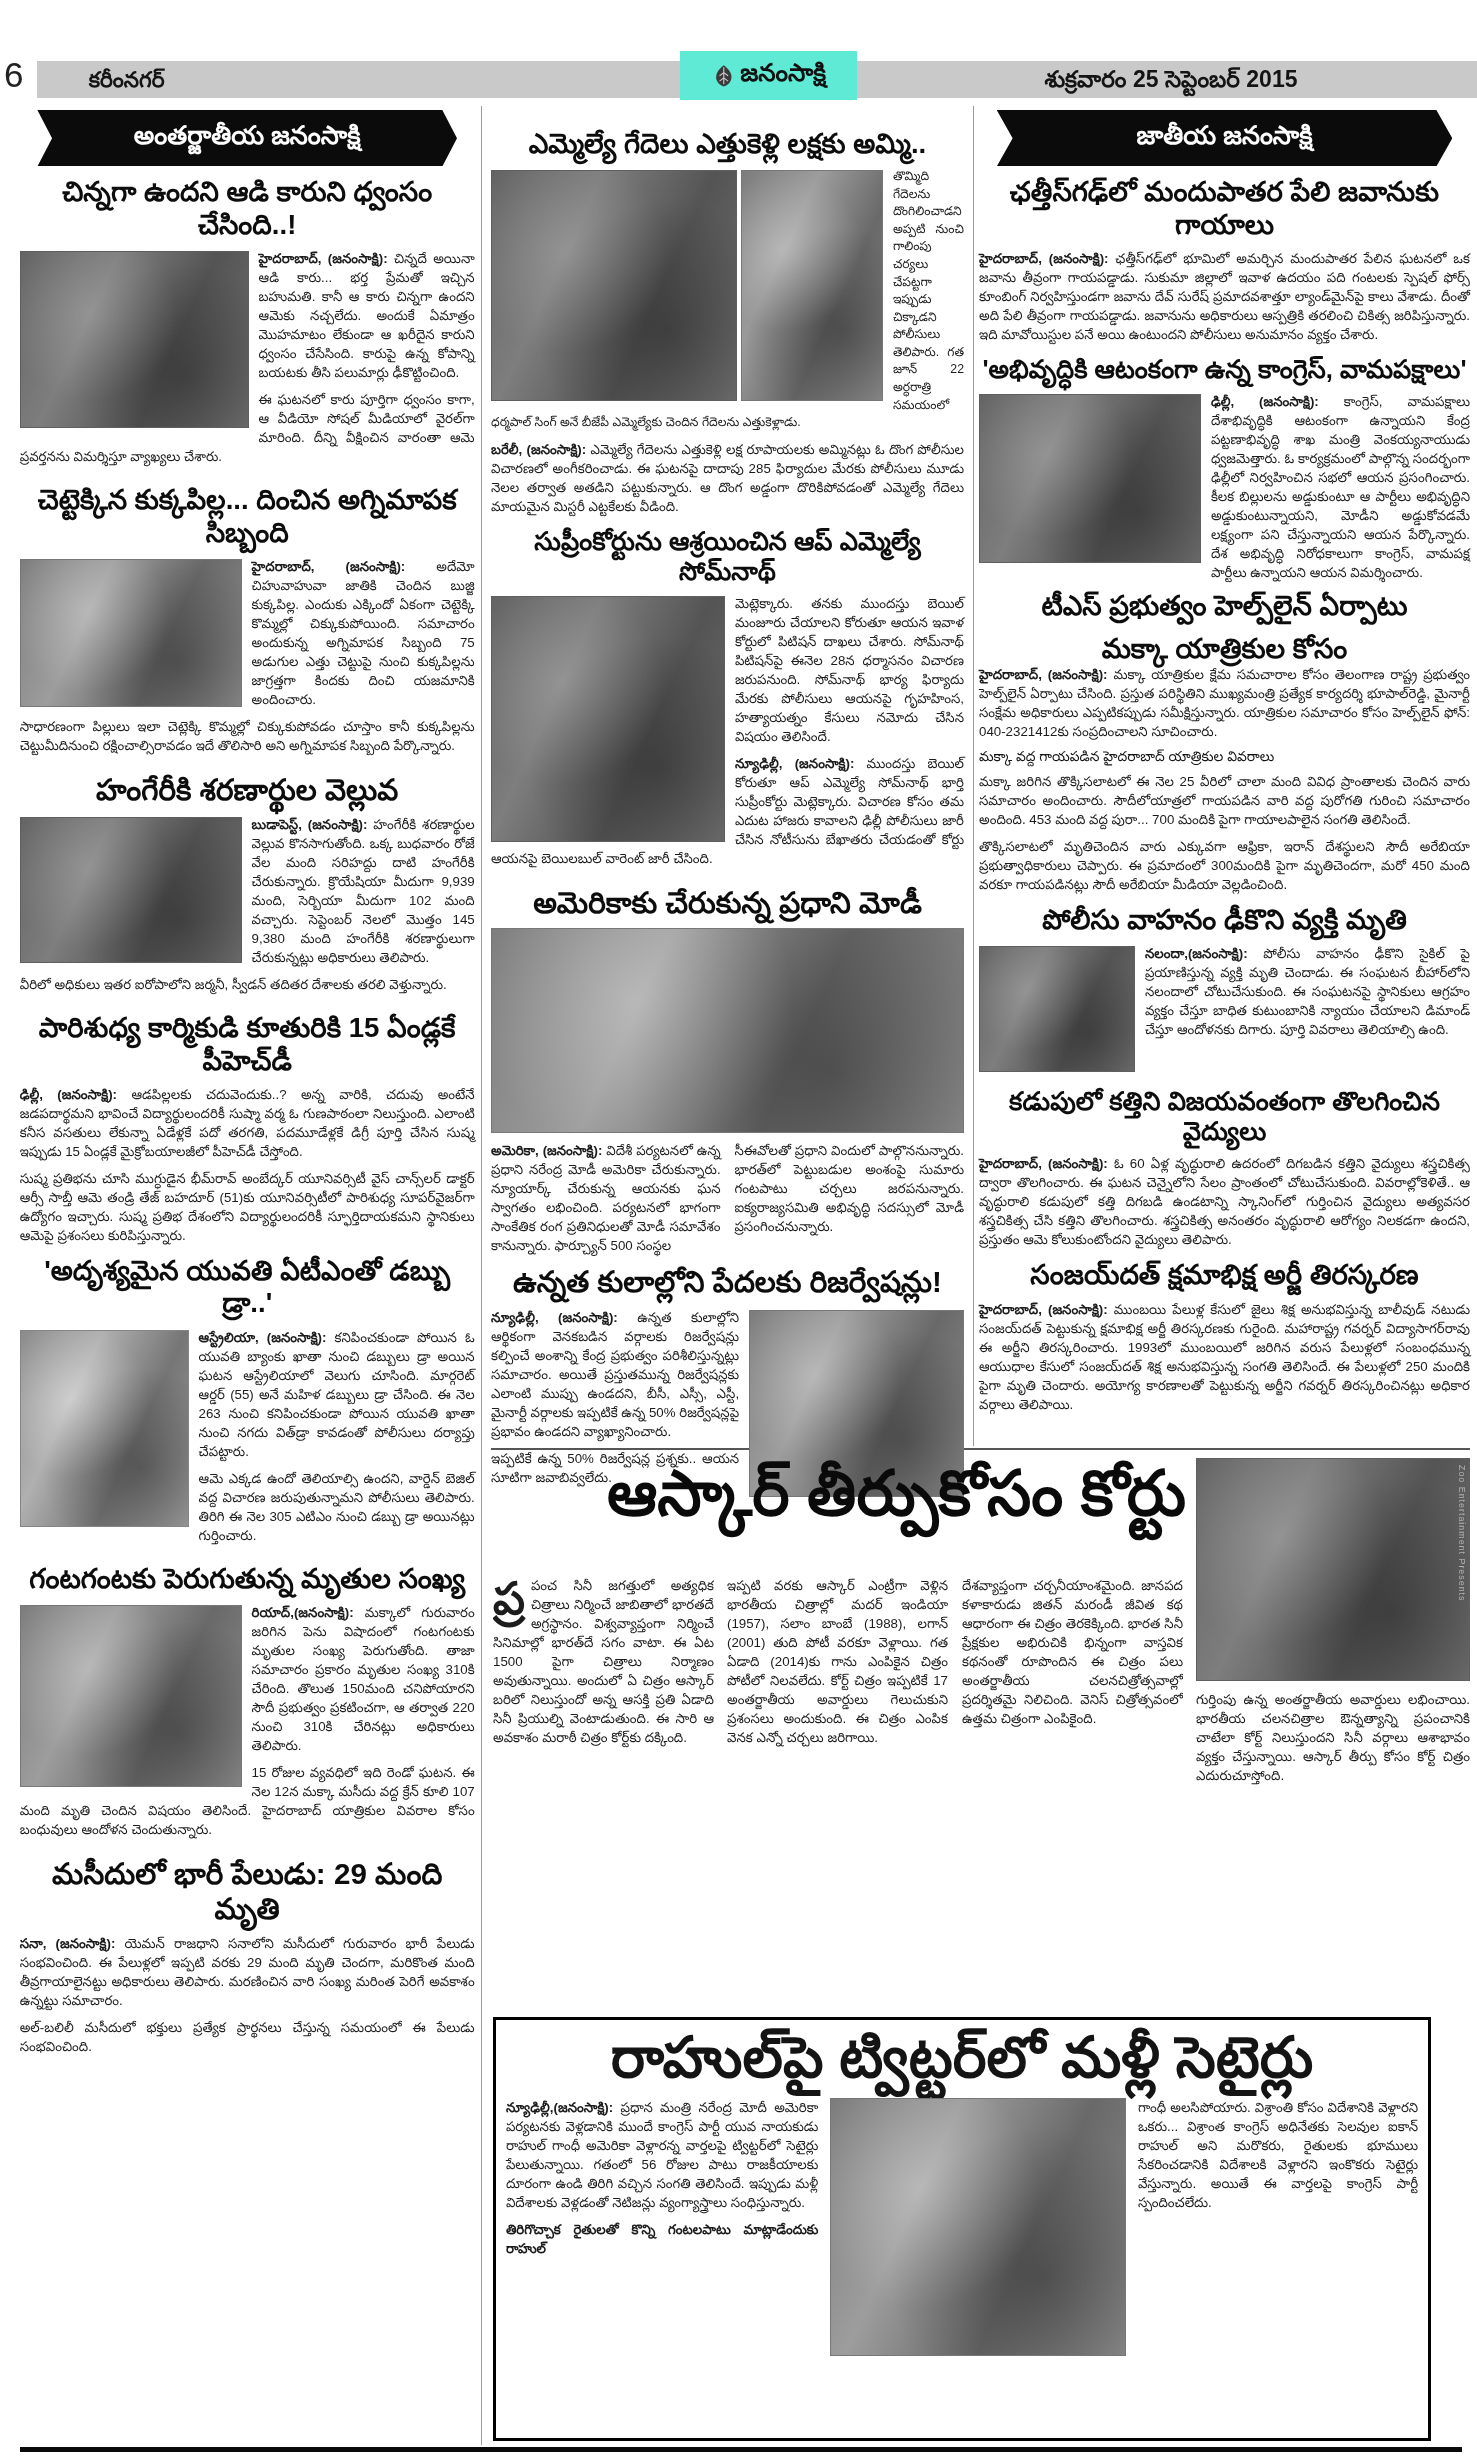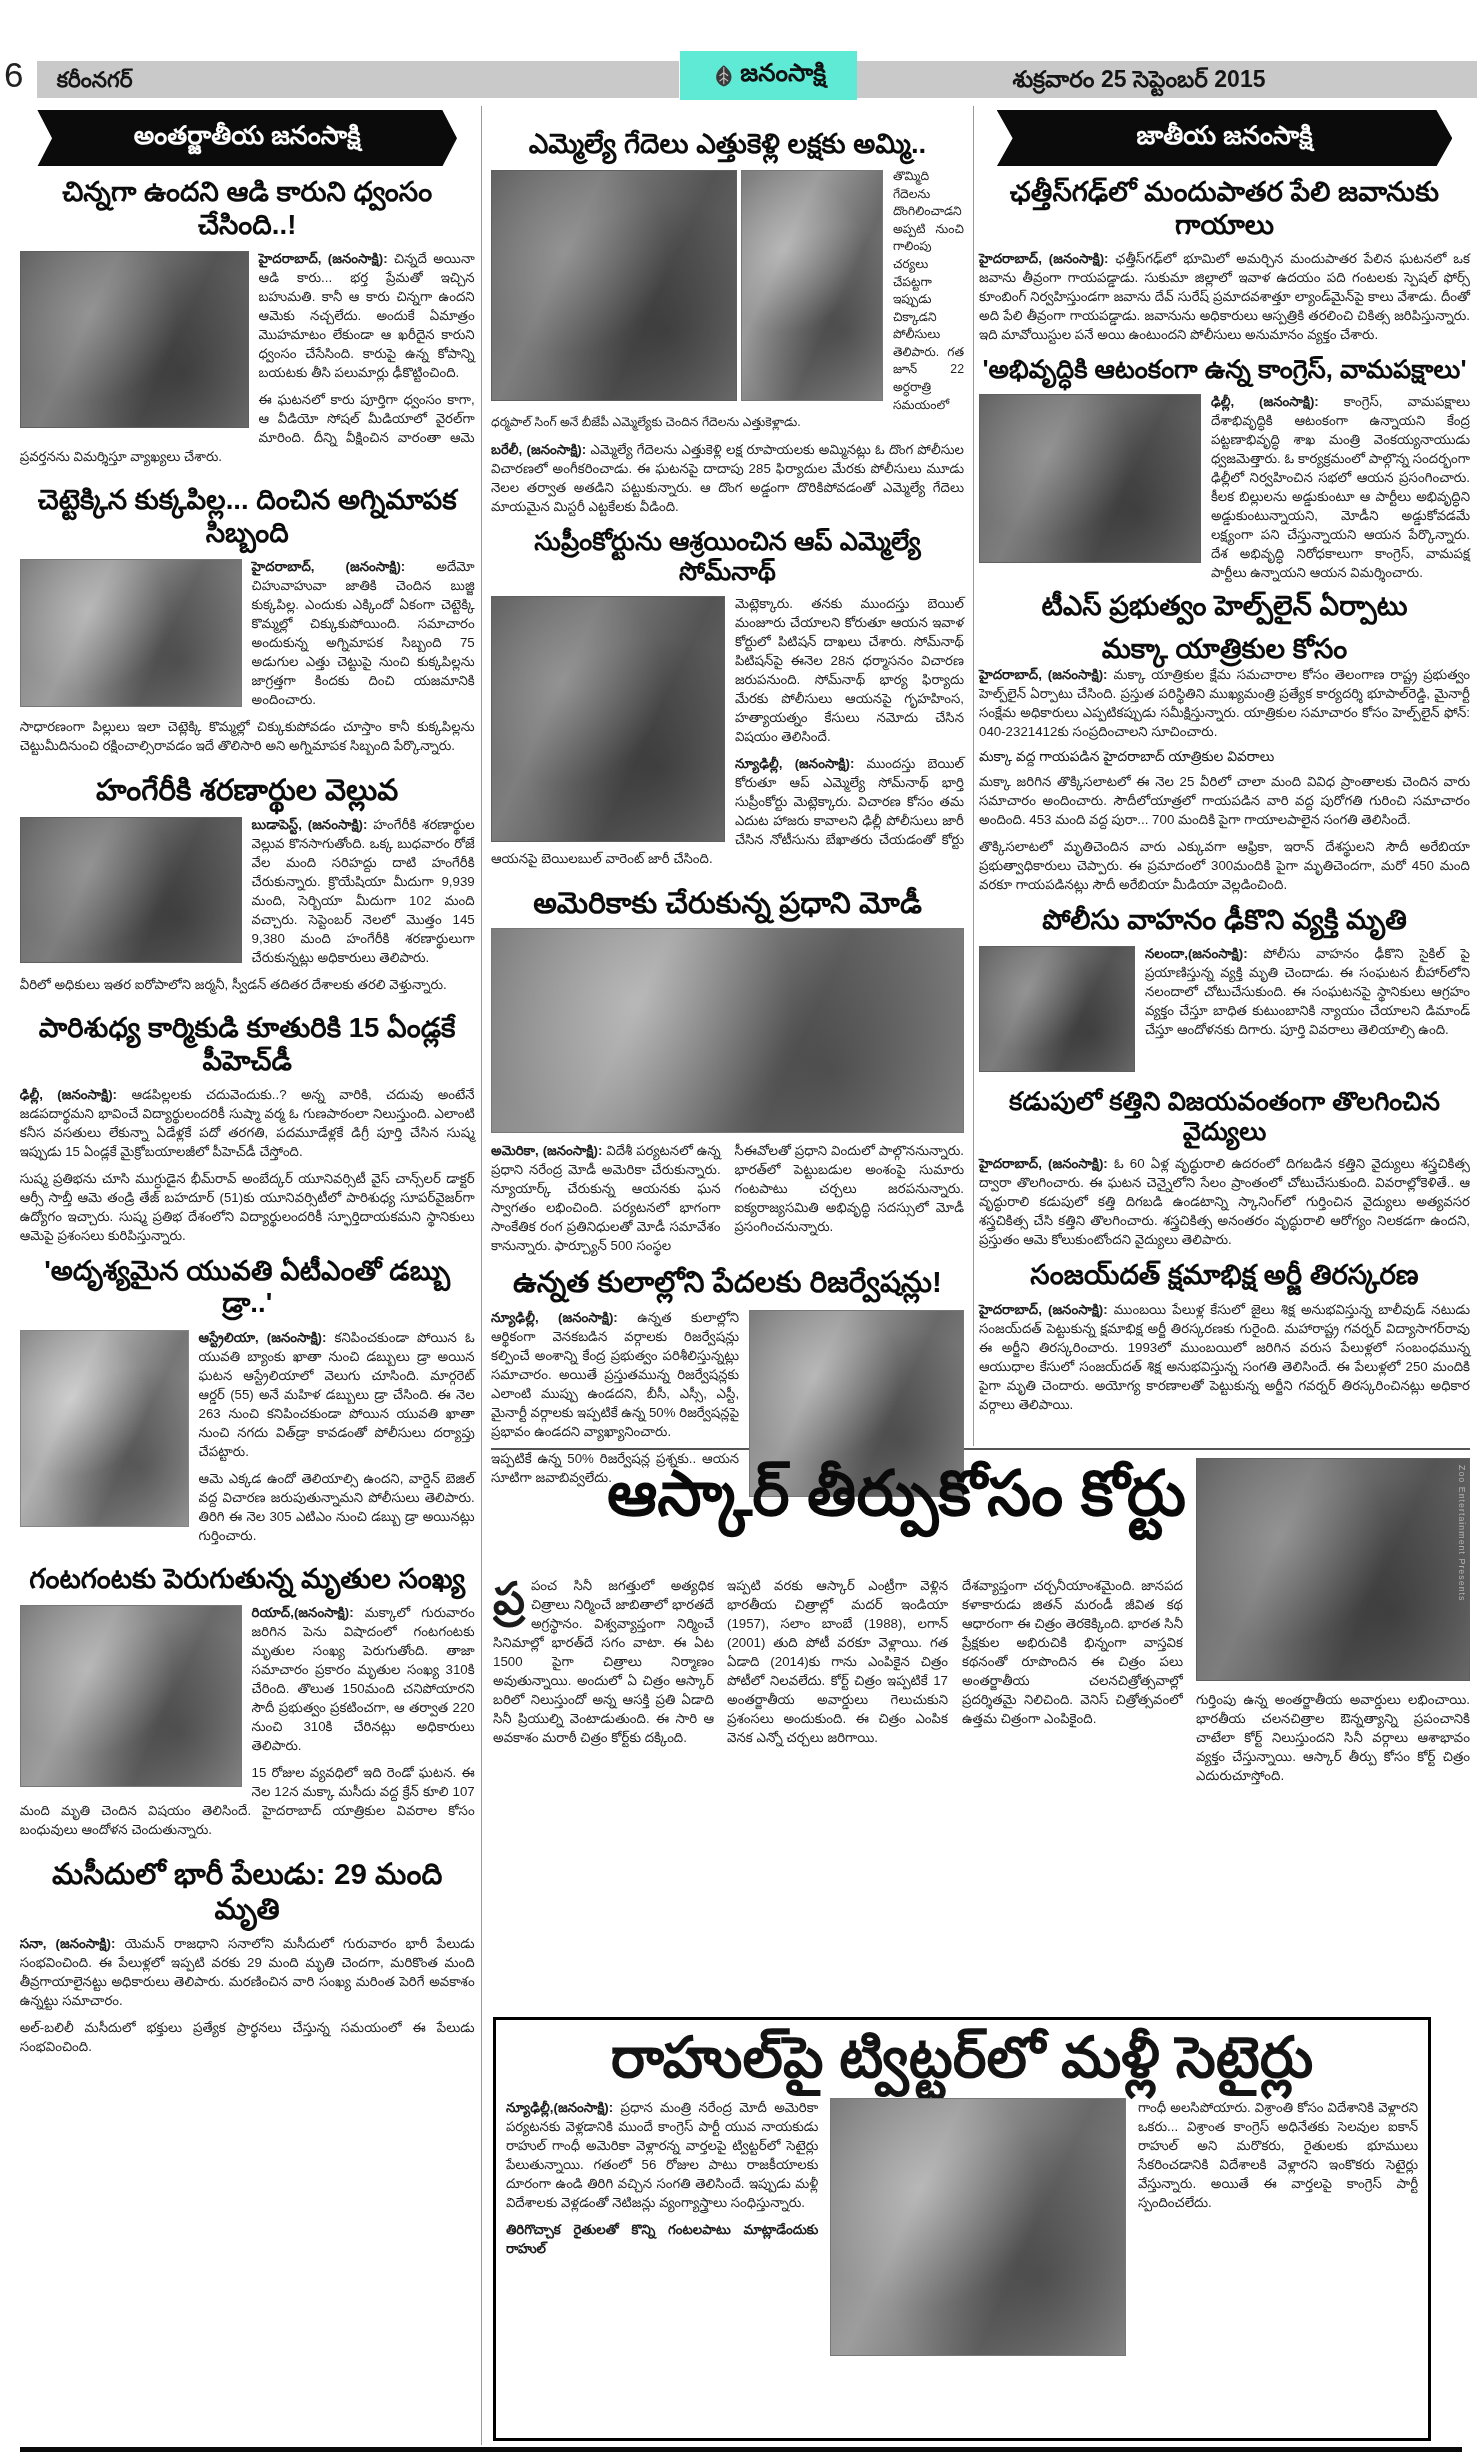--- a/index.html
+++ b/index.html
@@ -1,20 +1,20 @@
 <!DOCTYPE html>
 <html><head>
 <meta charset="utf-8">
 <style>
   html,body{margin:0;padding:0;background:#e8e8e8;}
   .page{position:relative;width:1478px;height:2463px;background:#ffffff;margin:0 auto;
         font-family:"Liberation Sans","DejaVu Sans",sans-serif;color:#141414;overflow:hidden;}
   
   .pagenum{position:absolute;left:3.9px;top:55px;font-size:35px;font-weight:400;color:#222;}
-  .bar{position:absolute;top:61px;height:37px;background:#c9c9c9;}
+  .bar{position:absolute;top:61px;height:37px;background:#c9c9c9;padding-left:32px;}
   .bar-left{left:37px;width:642px;}
   .bar-right{left:857px;width:621px;}
   .edition{font-size:21.7px;font-weight:700;line-height:37px;padding-left:19.7px;}
   .dateline-top{font-size:23px;font-weight:700;line-height:37px;text-align:center;padding-right:57px;}
   .masthead{position:absolute;left:680px;top:51px;width:177px;height:49px;background:#5eead4;
             display:flex;align-items:center;justify-content:center;gap:3.9px;}
   .masthead .leaf{width:25.6px;height:25.6px;}
   .masthead .mtitle{font-size:24.6px;font-weight:700;color:#111;}
   
   .col{position:absolute;top:106px;}

